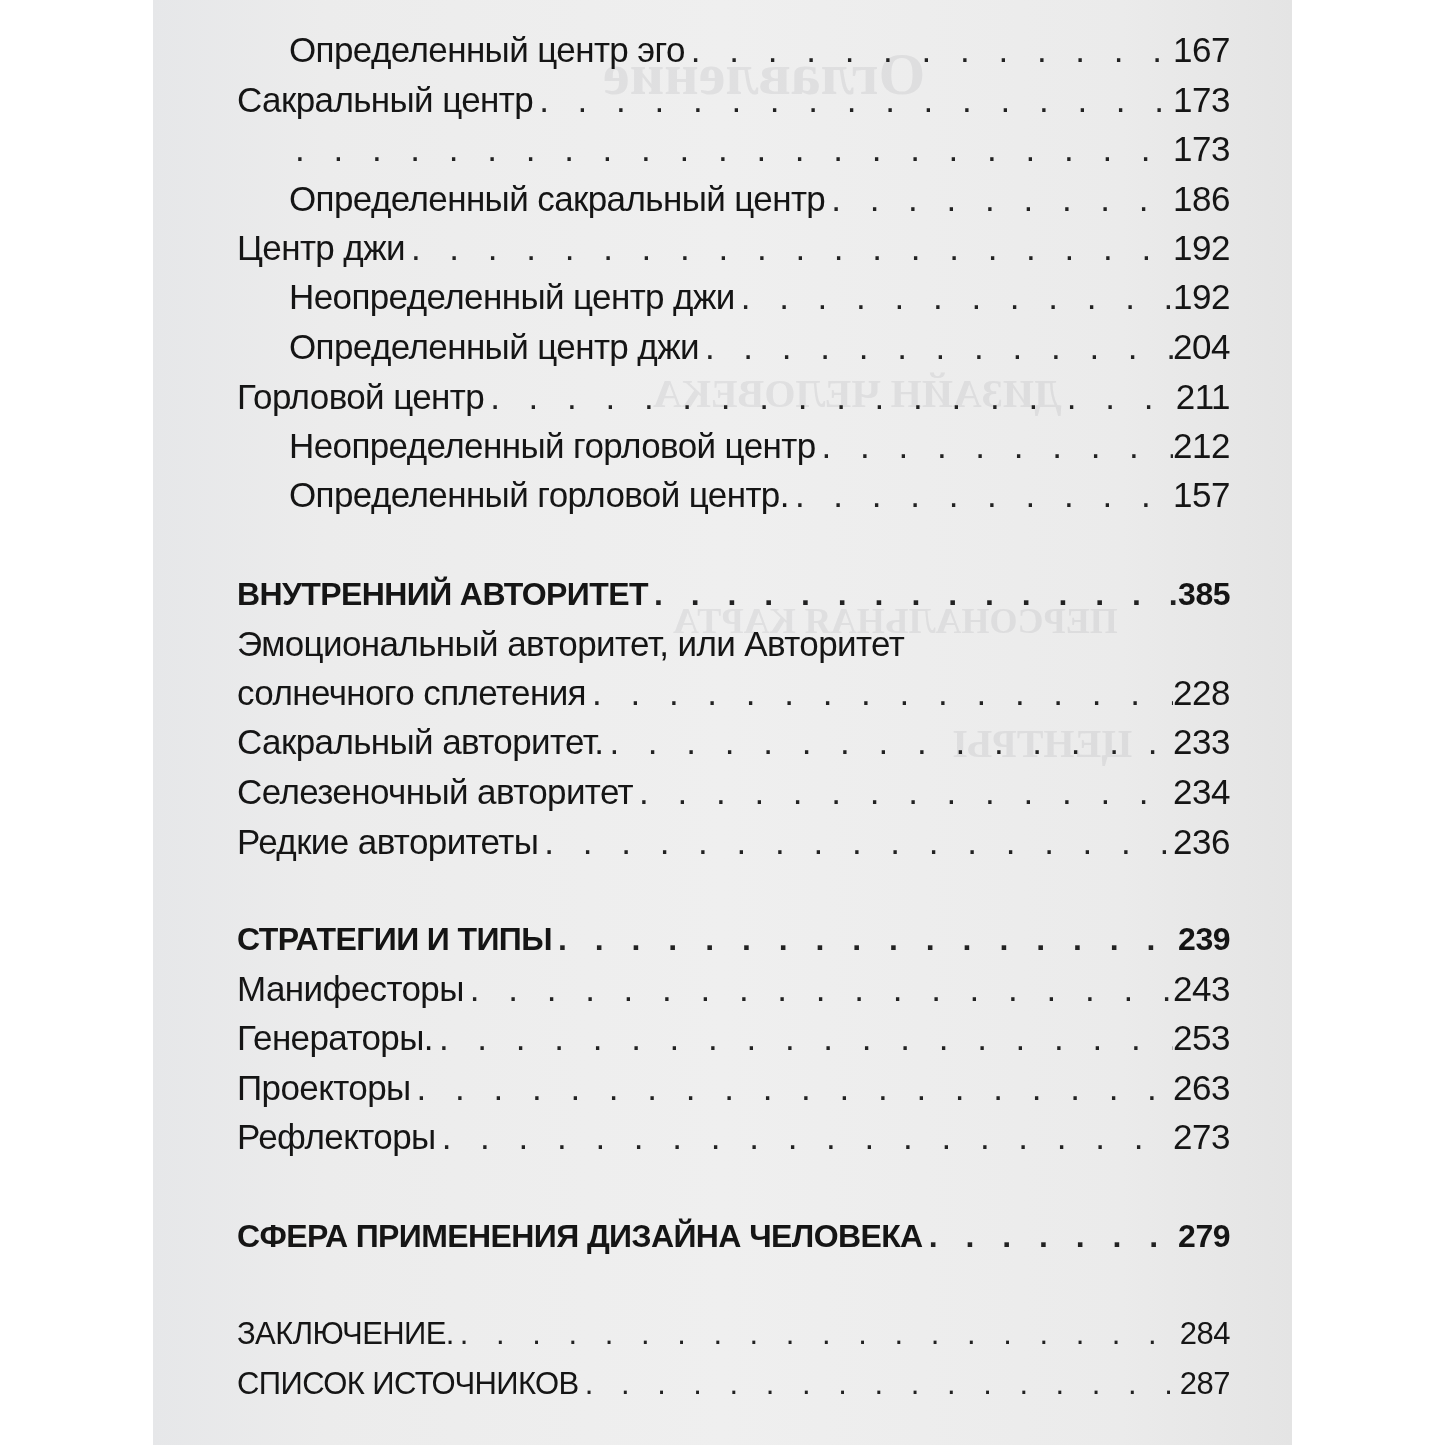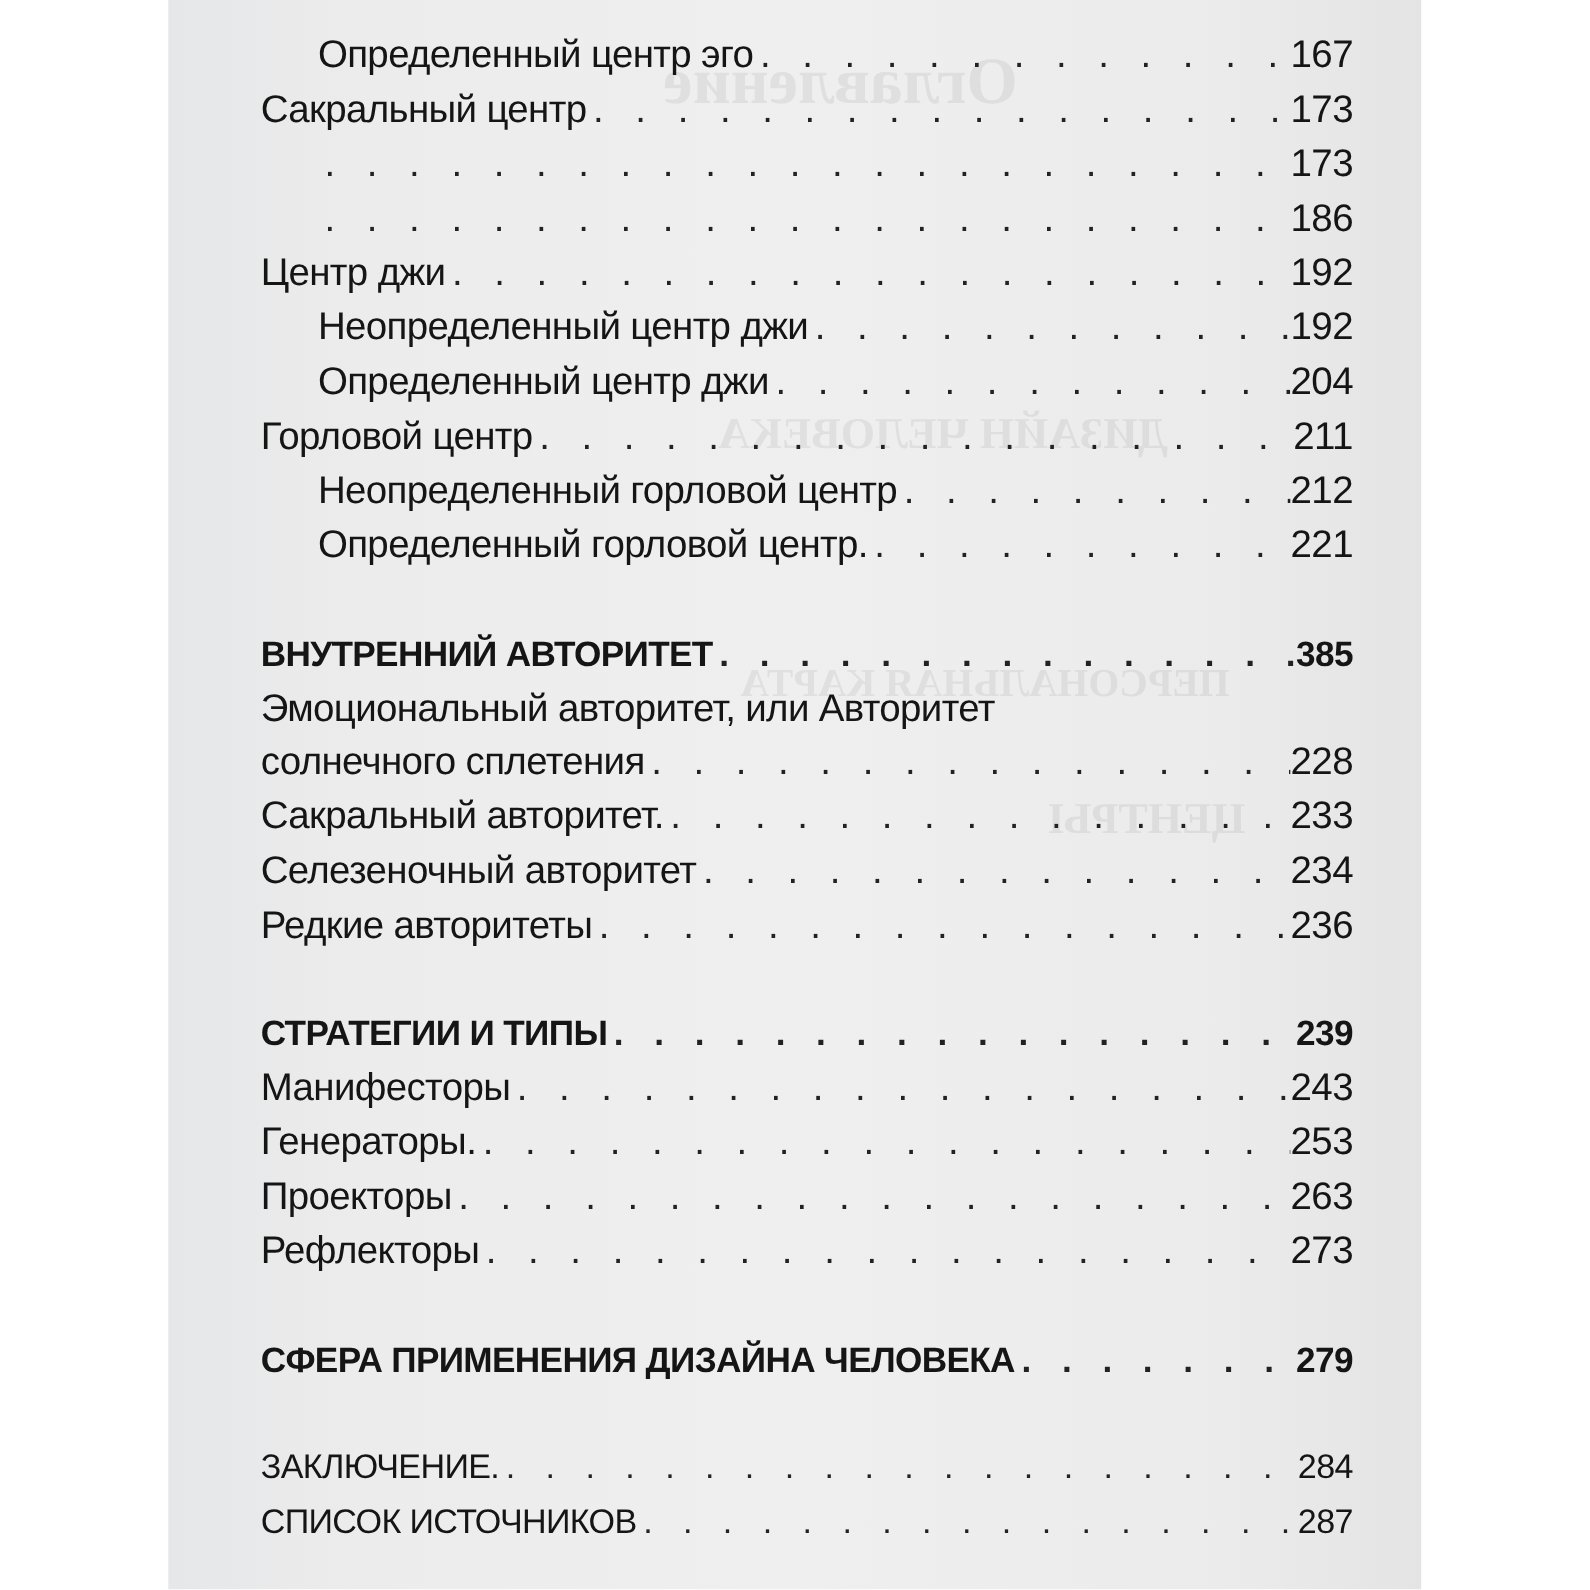--- a/index.html
+++ b/index.html
@@ -67,20 +67,21 @@
         </div>
     </div>
     <div class="toc-row lvl1" style="top:126px;">
       <div class="inner">
           <span class="leader">. . . . . . . . . . . . . . . . . . . . . . . . . . . . . . . . . . . . . . . . . . . . . . . .</span>
           <span class="page-num">173</span>
         </div>
     </div>
     <div class="toc-row lvl1" style="top:176px;">
       <div class="inner">
+          <span class="title">Определенный сакральный центр</span>
           <span class="leader">. . . . . . . . . . . . . . . . . . . . . . . . . . . . . . . . . . . . . . . . . . . . . . . .</span>
           <span class="page-num">186</span>
         </div>
     </div>
     <div class="toc-row lvl0" style="top:225px;padding-left:12px;">
       <div class="inner">
           <span class="title">Центр джи</span>
           <span class="leader">. . . . . . . . . . . . . . . . . . . . . . . . . . . . . . . . . . . . . . . . . . . . . . . .</span>
           <span class="page-num">192</span>
         </div>
@@ -110,21 +111,21 @@
       <div class="inner">
           <span class="title">Неопределенный горловой центр</span>
           <span class="leader">. . . . . . . . . . . . . . . . . . . . . . . . . . . . . . . . . . . . . . . . . . . . . . . .</span>
           <span class="page-num">212</span>
         </div>
     </div>
     <div class="toc-row lvl1" style="top:472px;padding-left:11px;">
       <div class="inner">
           <span class="title">Определенный горловой центр.</span>
           <span class="leader">. . . . . . . . . . . . . . . . . . . . . . . . . . . . . . . . . . . . . . . . . . . . . . . .</span>
-          <span class="page-num">221</span>
+          <span class="page-num">157</span>
         </div>
     </div>
 
     <div class="toc-row lvl0 bold" style="top:571px;">
       <div class="inner">
           <span class="title">ВНУТРЕННИЙ АВТОРИТЕТ</span>
           <span class="leader">. . . . . . . . . . . . . . . . . . . . . . . . . . . . . . . . . . . . . . . . . . . . . . . .</span>
           <span class="page-num">385</span>
         </div>
     </div>

